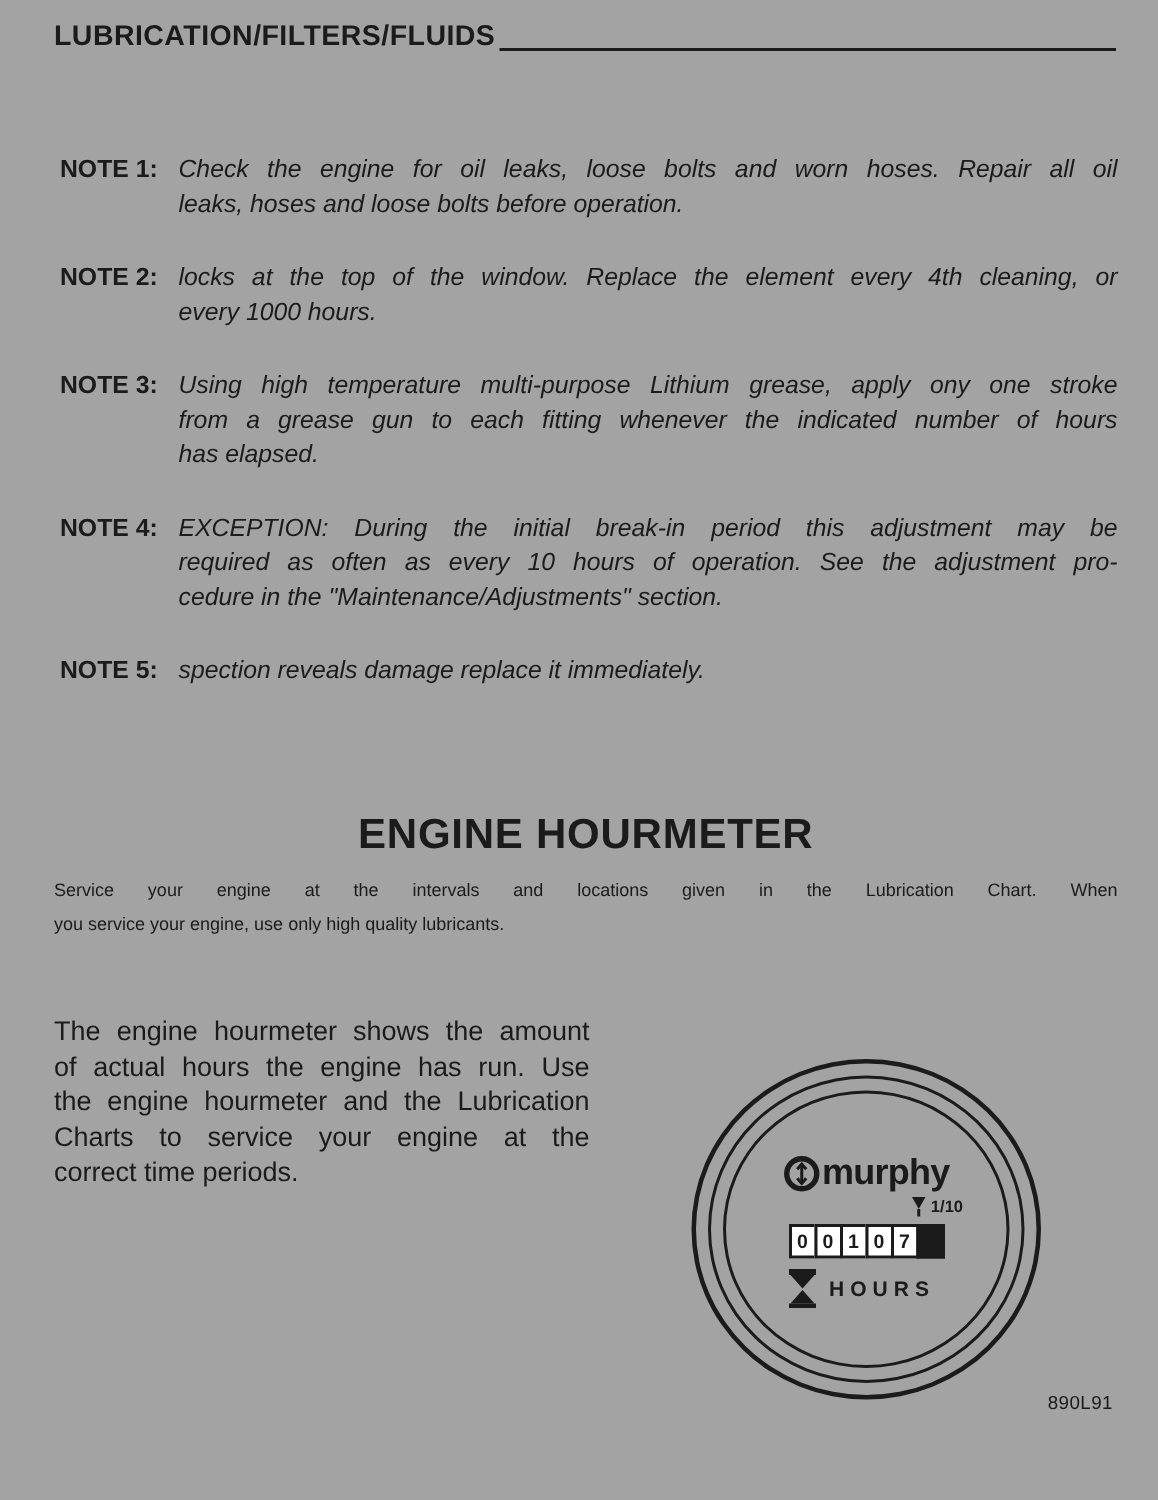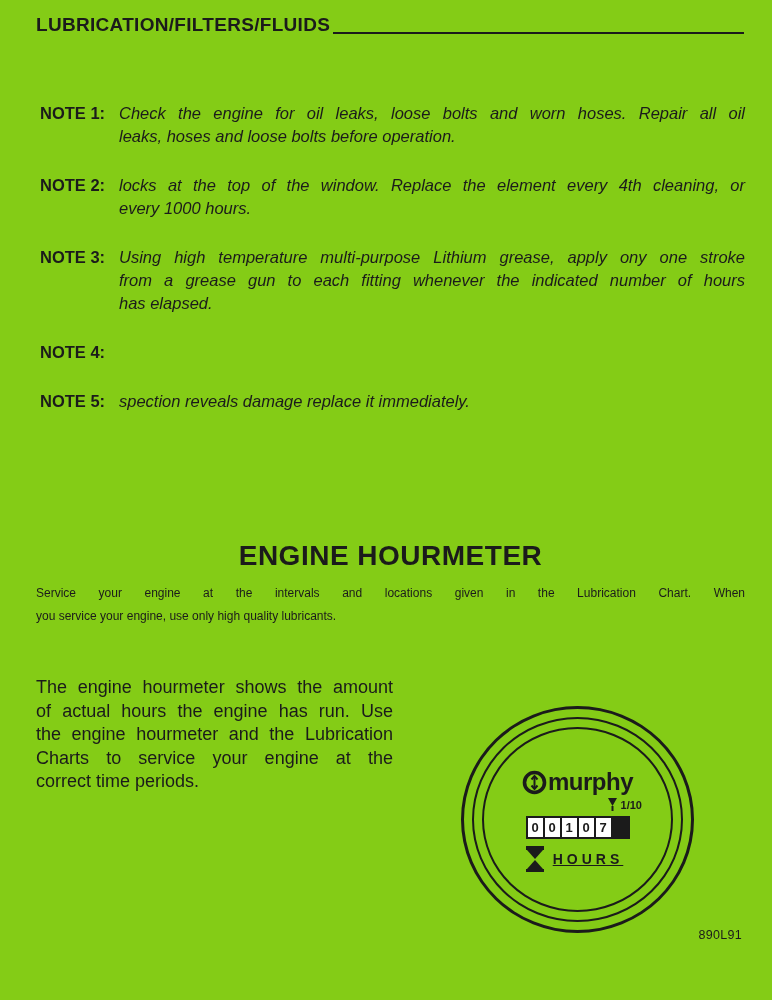--- a/index.html
+++ b/index.html
@@ -1,18 +1,18 @@
 <!DOCTYPE html>
 <html><head>
 <meta charset="utf-8">
 <style>
   html,body{margin:0;padding:0;background:#e8e8e8;}
   .page{
     position:relative; width:772px; height:1000px; margin:0 auto;
-    background:#84cc16; color:#1b1b1b;
+    background:#a3a3a3; color:#1b1b1b;
     font-family:"Liberation Sans", sans-serif;
     overflow:hidden;
   }
   
   .header{
     position:absolute; left:36px; right:28px; top:14px;
     display:flex; align-items:flex-end;
   }
   .header-title{
     font-size:19px; font-weight:700; letter-spacing:.3px; white-space:nowrap;
@@ -61,21 +61,21 @@
   .tenths-label{ font-size:11px; font-weight:700; }
   .counter{ display:flex; margin-top:4px; }
   .counter-cell{
     width:15px; height:19px; border:2px solid #1b1b1b; margin-left:-2px;
     display:flex; align-items:center; justify-content:center;
     font-size:13px; font-weight:700; background:#fff;
   }
   .counter-cell:first-child{ margin-left:0; }
   .cell-dark{ background:#1b1b1b; color:#1b1b1b; }
   .hours-row{ display:flex; align-items:center; gap:9px; margin-top:7px; margin-left:-6px; }
-  .hours-label{ font-size:14px; font-weight:700; letter-spacing:4px;text-decoration:underline; }
+  .hours-label{ font-size:14px; font-weight:700; letter-spacing:4px; }
   
   .hg{ width:18px; height:26px; position:relative; }
   .hg .bar{ position:absolute; left:0; right:0; height:3.5px; background:#1b1b1b; }
   .hg .bar.top{ top:0; } .hg .bar.bot{ bottom:0; }
   .hg .tri-top{
     position:absolute; top:3.5px; left:1px;
     border-left:8px solid transparent; border-right:8px solid transparent;
     border-top:9px solid #1b1b1b;
   }
   .hg .tri-bot{
@@ -119,20 +119,25 @@
       <span class="note-label">NOTE 3:</span>
       <div class="note-text">
         <div class="nline jl">Using high temperature multi-purpose Lithium grease, apply ony one stroke</div>
         <div class="nline jl">from a grease gun to each fitting whenever the indicated number of hours</div>
         <div class="nline">has elapsed.</div>
       </div>
     </div>
 
     <div class="note">
       <span class="note-label">NOTE 4:</span>
+      <div class="note-text">
+        <div class="nline jl">EXCEPTION: During the initial break-in period this adjustment may be</div>
+        <div class="nline jl">required as often as every 10 hours of operation. See the adjustment pro-</div>
+        <div class="nline">cedure in the "Maintenance/Adjustments" section.</div>
+      </div>
     </div>
 
     <div class="note">
       <span class="note-label">NOTE 5:</span>
       <div class="note-text">
         <div class="nline">spection reveals damage replace it immediately.</div>
       </div>
     </div>
 
   </div>

